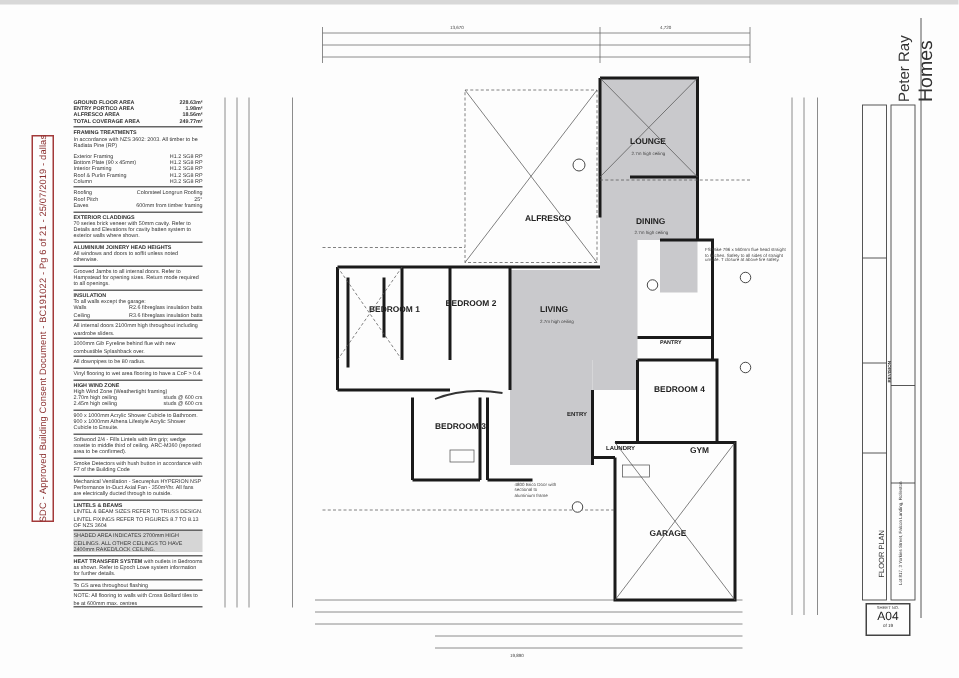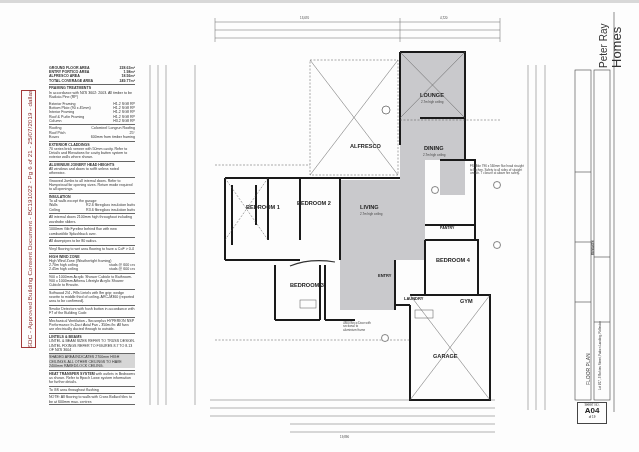--- a/index.html
+++ b/index.html
@@ -17,21 +17,21 @@
   .spec .shade{background:#d6d6d6;}
   
   .plan{position:absolute;left:0;top:0;width:639px;height:452px;}
   .room-label{position:absolute;font-size:5.6px;font-weight:bold;color:#222;white-space:nowrap;}
   .room-sub{position:absolute;font-size:3px;color:#444;white-space:nowrap;}
   .brand{position:absolute;left:598px;top:16px;width:26px;height:52px;}
   .brand span{position:absolute;white-space:nowrap;transform:rotate(-90deg);transform-origin:left top;color:#333;}
   .tb-label{position:absolute;white-space:nowrap;transform:rotate(-90deg);transform-origin:left top;color:#333;}
   .sheetno{position:absolute;left:577px;top:402px;width:30px;height:22px;border:0.8px solid #444;box-sizing:border-box;text-align:center;}
   .sheetno .cap{font-size:2.8px;color:#444;}
-  .sheetno .num{font-size:8px;font-weight:bold;line-height:8px;}
+  .sheetno .num{font-size:8px;font-weight:normal;line-height:8px;}
   .sheetno .of{font-size:3px;}
 </style>
 </head>
 <body>
 
 <div class="sheet">
   <div class="topbar"></div>
 
   <div class="stamp">
     <div class="stamp-text">SDC - Approved Building Consent Document - BC191022 - Pg 6 of 21 - 25/07/2019 - dallas</div>

